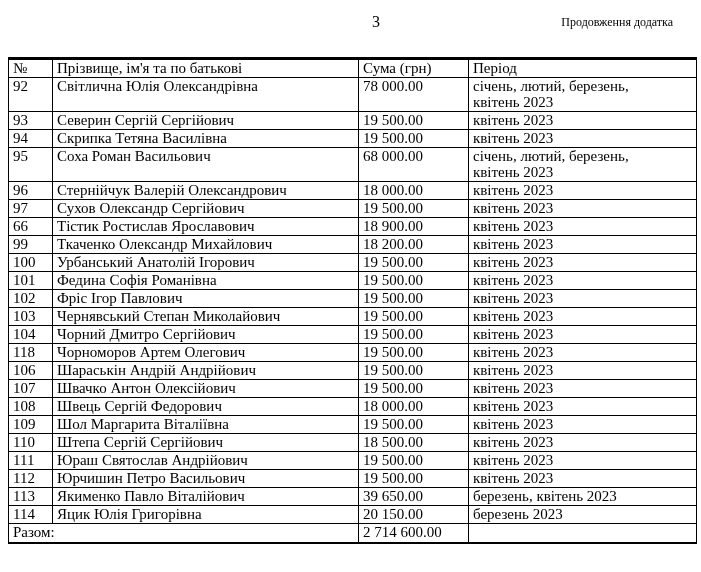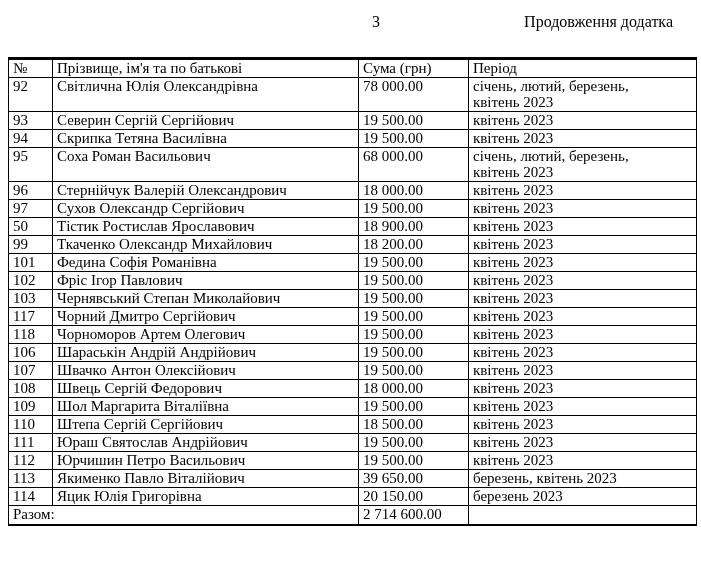--- a/index.html
+++ b/index.html
@@ -24,21 +24,21 @@
     position: absolute;
     left: 372px;
     top: 13px;
     font-size: 16px;
     line-height: 18px;
   }
   .continuation {
     position: absolute;
     right: 28px;
     top: 13px;
-    font-size: 16px;
+    font-size: 12px;
     line-height: 18px;
   }
   table.payments {
     position: absolute;
     top: 57px;
     left: 8px;
     width: 688px;
     border-collapse: collapse;
     table-layout: fixed;
     border: 1px solid #000;
@@ -121,51 +121,57 @@
         <td>18 000.00</td>
         <td class="period-cell">квітень 2023</td>
       </tr>
       <tr>
         <td>97</td>
         <td>Сухов Олександр Сергійович</td>
         <td>19 500.00</td>
         <td class="period-cell">квітень 2023</td>
       </tr>
       <tr>
-        <td>50</td>
+        <td>66</td>
         <td>Тістик Ростислав Ярославович</td>
         <td>18 900.00</td>
         <td class="period-cell">квітень 2023</td>
       </tr>
       <tr>
         <td>99</td>
         <td>Ткаченко Олександр Михайлович</td>
         <td>18 200.00</td>
         <td class="period-cell">квітень 2023</td>
       </tr>
       <tr>
+        <td>100</td>
+        <td>Урбанський Анатолій Ігорович</td>
+        <td>19 500.00</td>
+        <td class="period-cell">квітень 2023</td>
+      </tr>
+      <tr>
         <td>101</td>
         <td>Федина Софія Романівна</td>
         <td>19 500.00</td>
         <td class="period-cell">квітень 2023</td>
       </tr>
       <tr>
         <td>102</td>
         <td>Фріс Ігор Павлович</td>
         <td>19 500.00</td>
         <td class="period-cell">квітень 2023</td>
       </tr>
       <tr>
         <td>103</td>
         <td>Чернявський Степан Миколайович</td>
         <td>19 500.00</td>
         <td class="period-cell">квітень 2023</td>
       </tr>
       <tr>
-        <td>117</td>
+        <td>104</td>
         <td>Чорний Дмитро Сергійович</td>
         <td>19 500.00</td>
         <td class="period-cell">квітень 2023</td>
       </tr>
       <tr>
         <td>118</td>
         <td>Чорноморов Артем Олегович</td>
         <td>19 500.00</td>
         <td class="period-cell">квітень 2023</td>
       </tr>

